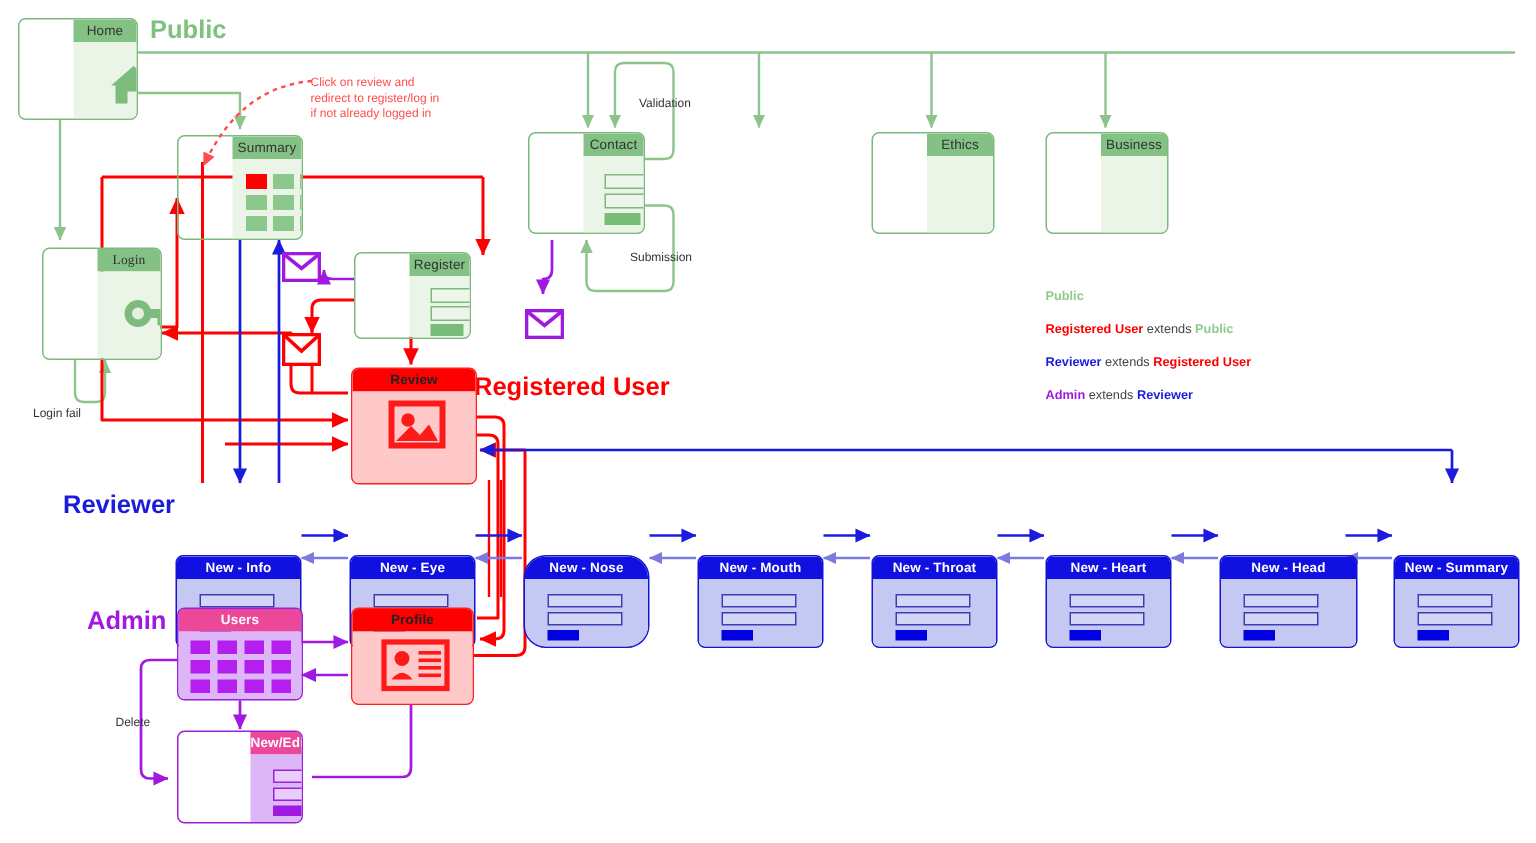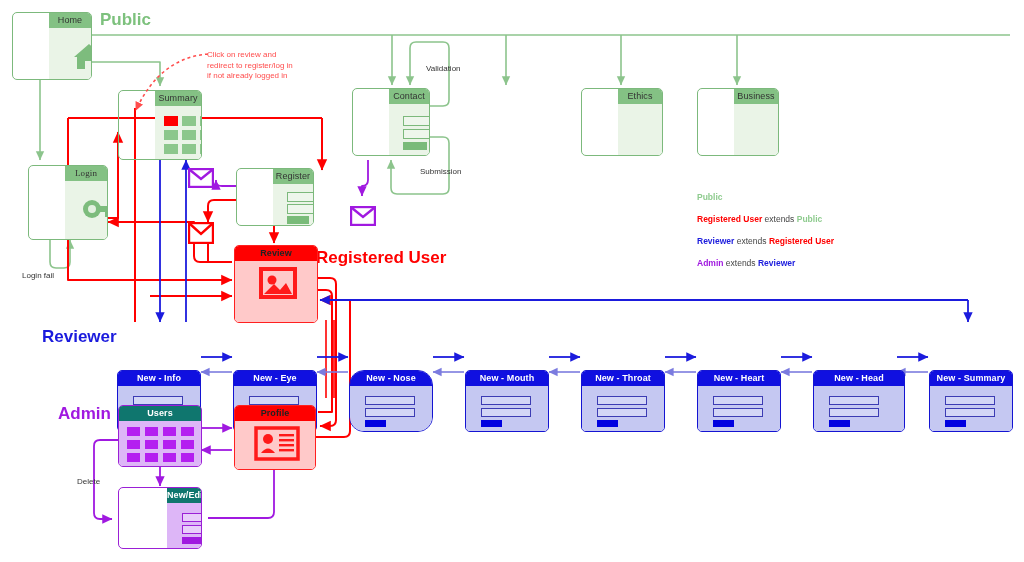--- a/index.html
+++ b/index.html
@@ -28,21 +28,21 @@
 
   
   .b{border:1.5px solid #1414d2;margin-top:47px;}
   .b .hdr{background:#1010e0;color:#ffffff;}
   .b .bdy{background:#c5c8f2;}
   .b .fld{position:absolute;border:1px solid #3c3cb4;background:#d3d6f6;height:7px;}
   .b .btn{position:absolute;background:#0000e0;height:7px;}
 
   
   .p{border:1.5px solid #9b1fd6;}
-  .p .hdr{background:#0f766e;color:#ffffff;}
+  .p .hdr{background:#ec4899;color:#ffffff;}
   .p .bdy{background:#ddb6f7;}
   .p .fld{position:absolute;border:1px solid #9b1fd6;background:#e8cdfa;height:7px;}
   .p .btn{position:absolute;background:#a019e0;height:7px;}
   .p .cell{position:absolute;background:#b41ff0;}
 
   .zone{position:absolute;font-weight:bold;font-size:17px;white-space:nowrap;}
   .zone-public{color:#7dc17d;}
   .zone-reg{color:#ff0000;}
   .zone-rev{color:#1b1bdd;}
   .zone-adm{color:#a019e0;}

